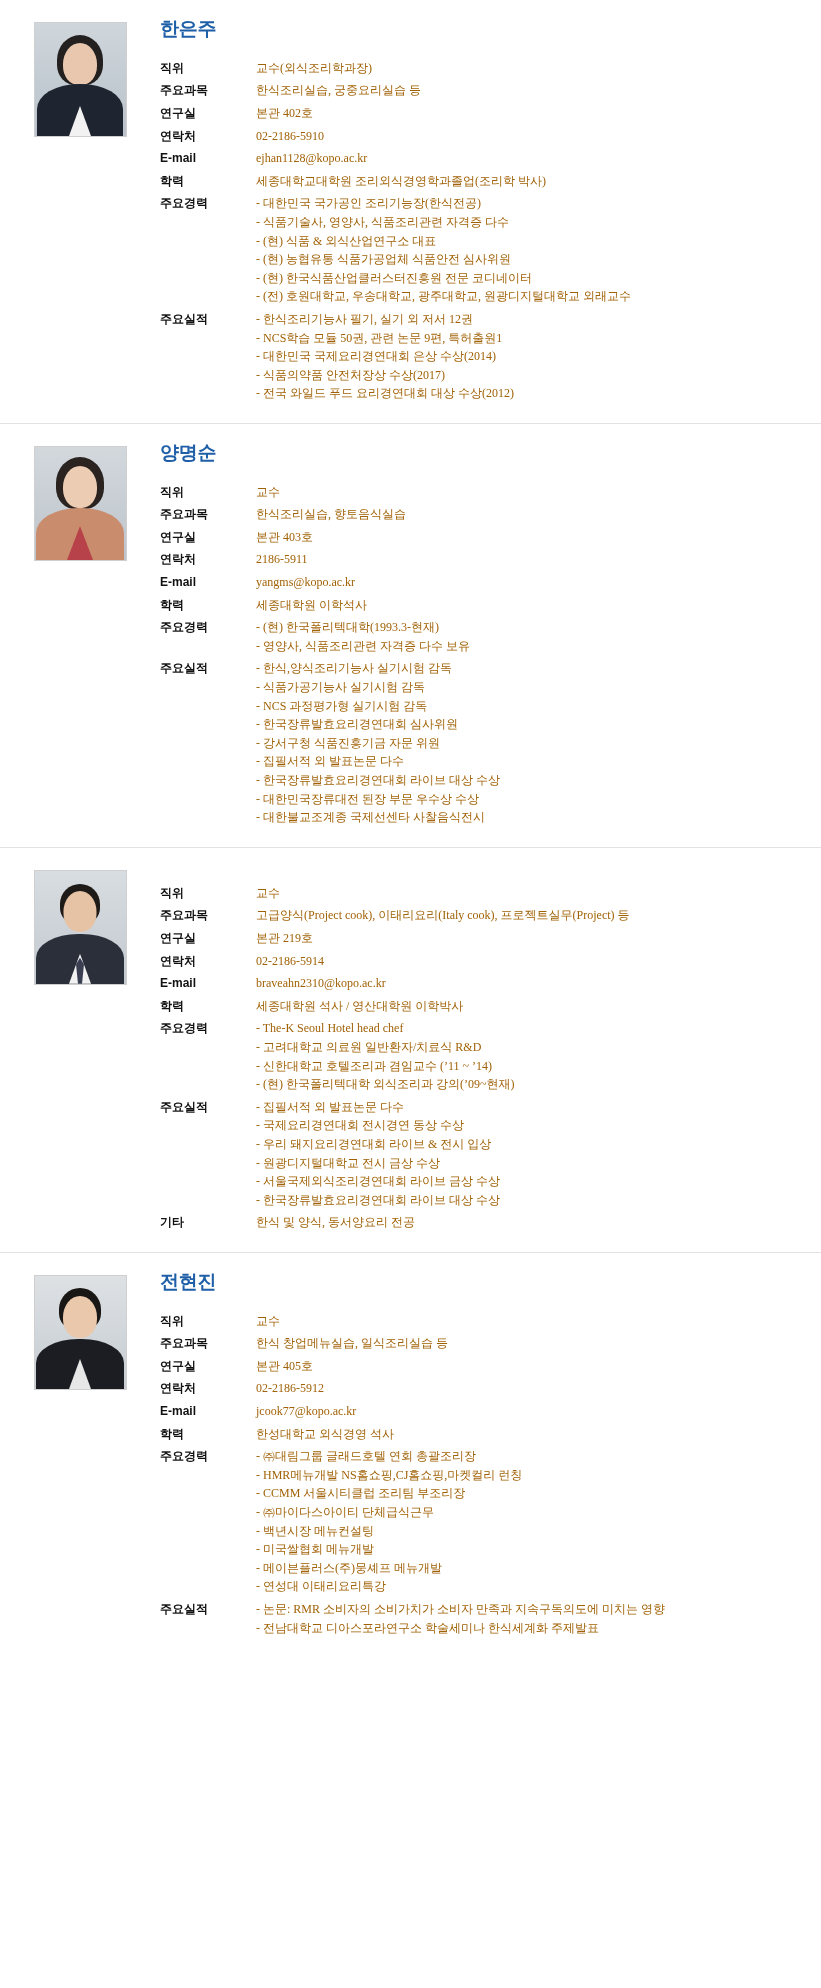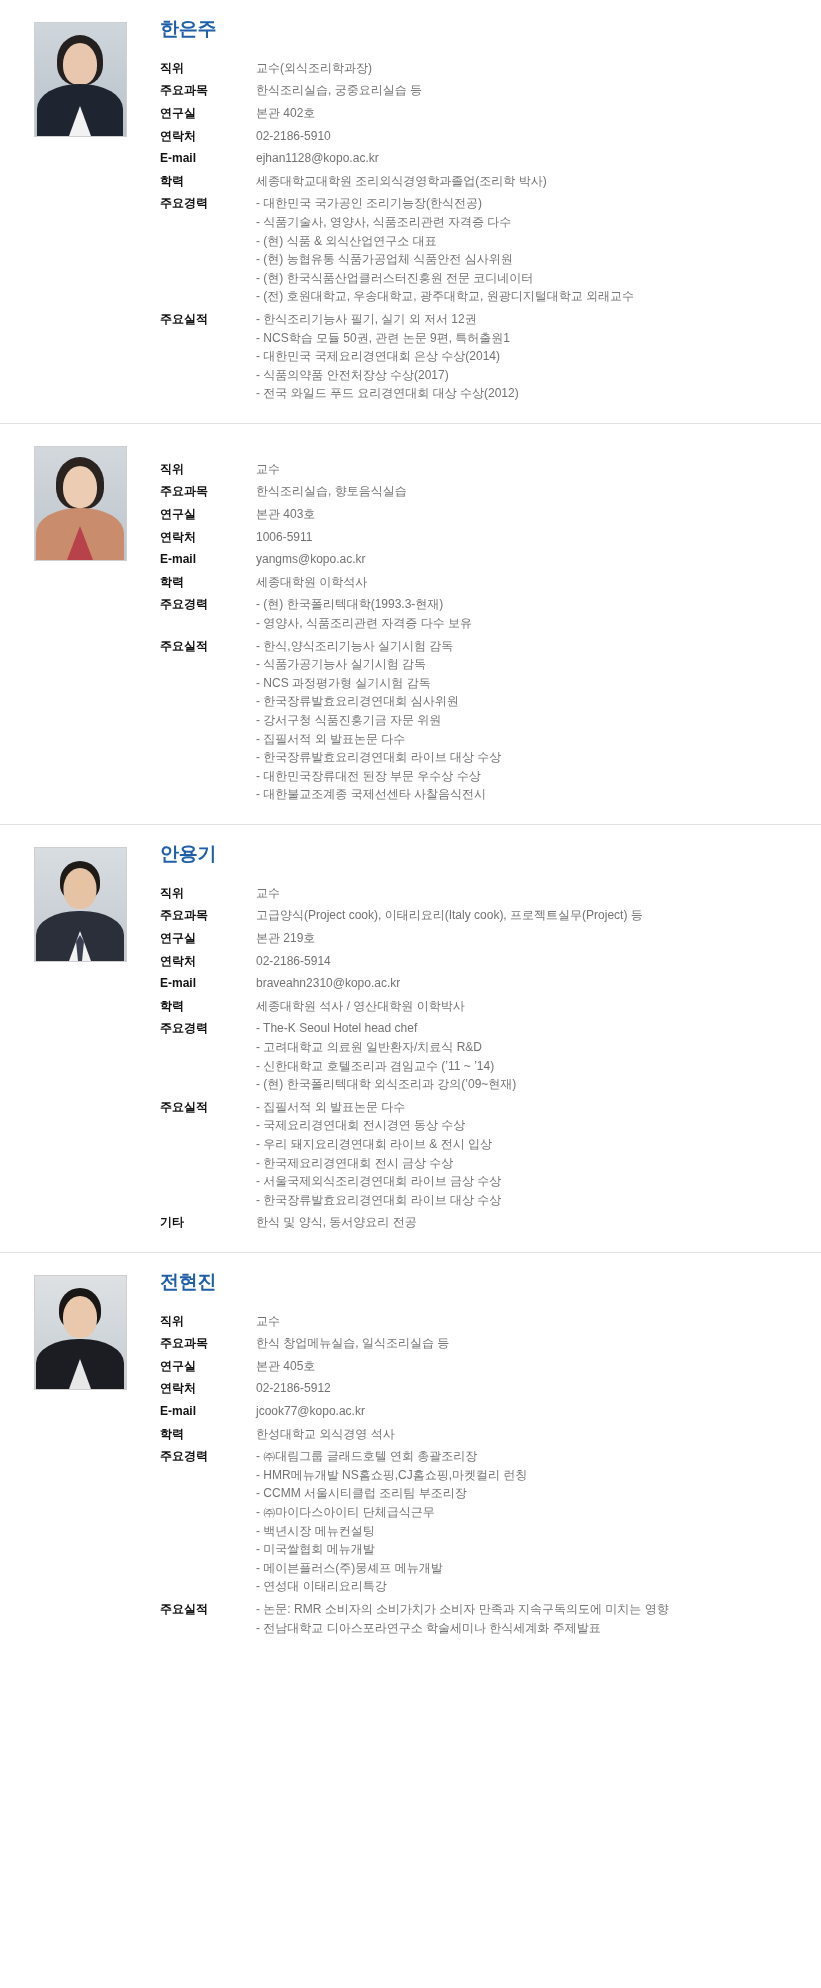--- a/index.html
+++ b/index.html
@@ -100,21 +100,21 @@
     padding: 2px 0 2px 0;
     line-height: 1.55;
   }
   td.label {
     width: 96px;
     font-weight: bold;
     color: #111111;
     white-space: nowrap;
     padding-right: 8px;
   }
-  td.value { color: #737373; }
+  td.value { color: #a16207; font-family: Liberation Serif, serif; }
   td.value .line { display: block; white-space: pre; }
 </style>
 </head>
 <body>
 
 <div class="page">
 
   <div class="prof-card">
     <div class="photo-col">
       <div class="photo">
@@ -183,37 +183,38 @@
     <div class="photo-col">
       <div class="photo">
         <div class="bg" style="background:linear-gradient(180deg,#d3d8dd 0%,#bcc4cb 100%);"></div>
         <div class="hair" style="top:10px;width:48px;height:52px;background:#2b2320;"></div>
         <div class="head" style="top:19px;width:34px;height:42px;background:#eccdb4;"></div>
         <div class="body" style="width:88px;height:52px;background:#c98d6e;"></div>
         <div class="shirt" style="background:#b8424a;width:26px;height:34px;"></div>
       </div>
     </div>
     <div class="info-col">
+      <div class="prof-name">양명순</div>
       <table class="detail">
         <tbody>
             <tr>
           <td class="label">직위</td>
           <td class="value">교수</td>
         </tr>
         <tr>
           <td class="label">주요과목</td>
           <td class="value">한식조리실습, 향토음식실습</td>
         </tr>
         <tr>
           <td class="label">연구실</td>
           <td class="value">본관 403호</td>
         </tr>
         <tr>
           <td class="label">연락처</td>
-          <td class="value">1006-5911</td>
+          <td class="value">2186-5911</td>
         </tr>
         <tr>
           <td class="label">E-mail</td>
           <td class="value">yangms@kopo.ac.kr</td>
         </tr>
         <tr>
           <td class="label">학력</td>
           <td class="value">세종대학원 이학석사</td>
         </tr>
         <tr>
@@ -247,21 +248,20 @@
       <div class="photo">
         <div class="bg" style="background:linear-gradient(180deg,#d8dde1 0%,#c2c9cf 100%);"></div>
         <div class="hair" style="top:13px;width:40px;height:40px;background:#1d1a18;"></div>
         <div class="head" style="top:20px;width:33px;height:41px;background:#e7c3a6;"></div>
         <div class="body" style="width:88px;height:50px;background:#2a2f3a;"></div>
         <div class="shirt"></div>
         <div class="tie"></div>
       </div>
     </div>
     <div class="info-col">
-      <div class="prof-name">안용기</div>
       <table class="detail">
         <tbody>
             <tr>
           <td class="label">직위</td>
           <td class="value">교수</td>
         </tr>
         <tr>
           <td class="label">주요과목</td>
           <td class="value">고급양식(Project cook), 이태리요리(Italy cook), 프로젝트실무(Project) 등</td>
         </tr>
@@ -289,21 +289,21 @@
                 <span class="line">- 신한대학교 호텔조리과 겸임교수 (’11 ~ ’14)</span>
                 <span class="line">- (현) 한국폴리텍대학 외식조리과 강의(’09~현재)</span>
               </td>
         </tr>
         <tr>
           <td class="label">주요실적</td>
           <td class="value">
                 <span class="line">- 집필서적 외 발표논문 다수</span>
                 <span class="line">- 국제요리경연대회 전시경연 동상 수상</span>
                 <span class="line">- 우리 돼지요리경연대회 라이브 &amp; 전시 입상</span>
-                <span class="line">- 한국제요리경연대회 전시 금상 수상</span>
+                <span class="line">- 원광디지털대학교 전시 금상 수상</span>
                 <span class="line">- 서울국제외식조리경연대회 라이브 금상 수상</span>
                 <span class="line">- 한국장류발효요리경연대회 라이브 대상 수상</span>
               </td>
         </tr>
         <tr>
           <td class="label">기타</td>
           <td class="value">한식 및 양식, 동서양요리 전공</td>
         </tr>
       </tbody>
         </table>

